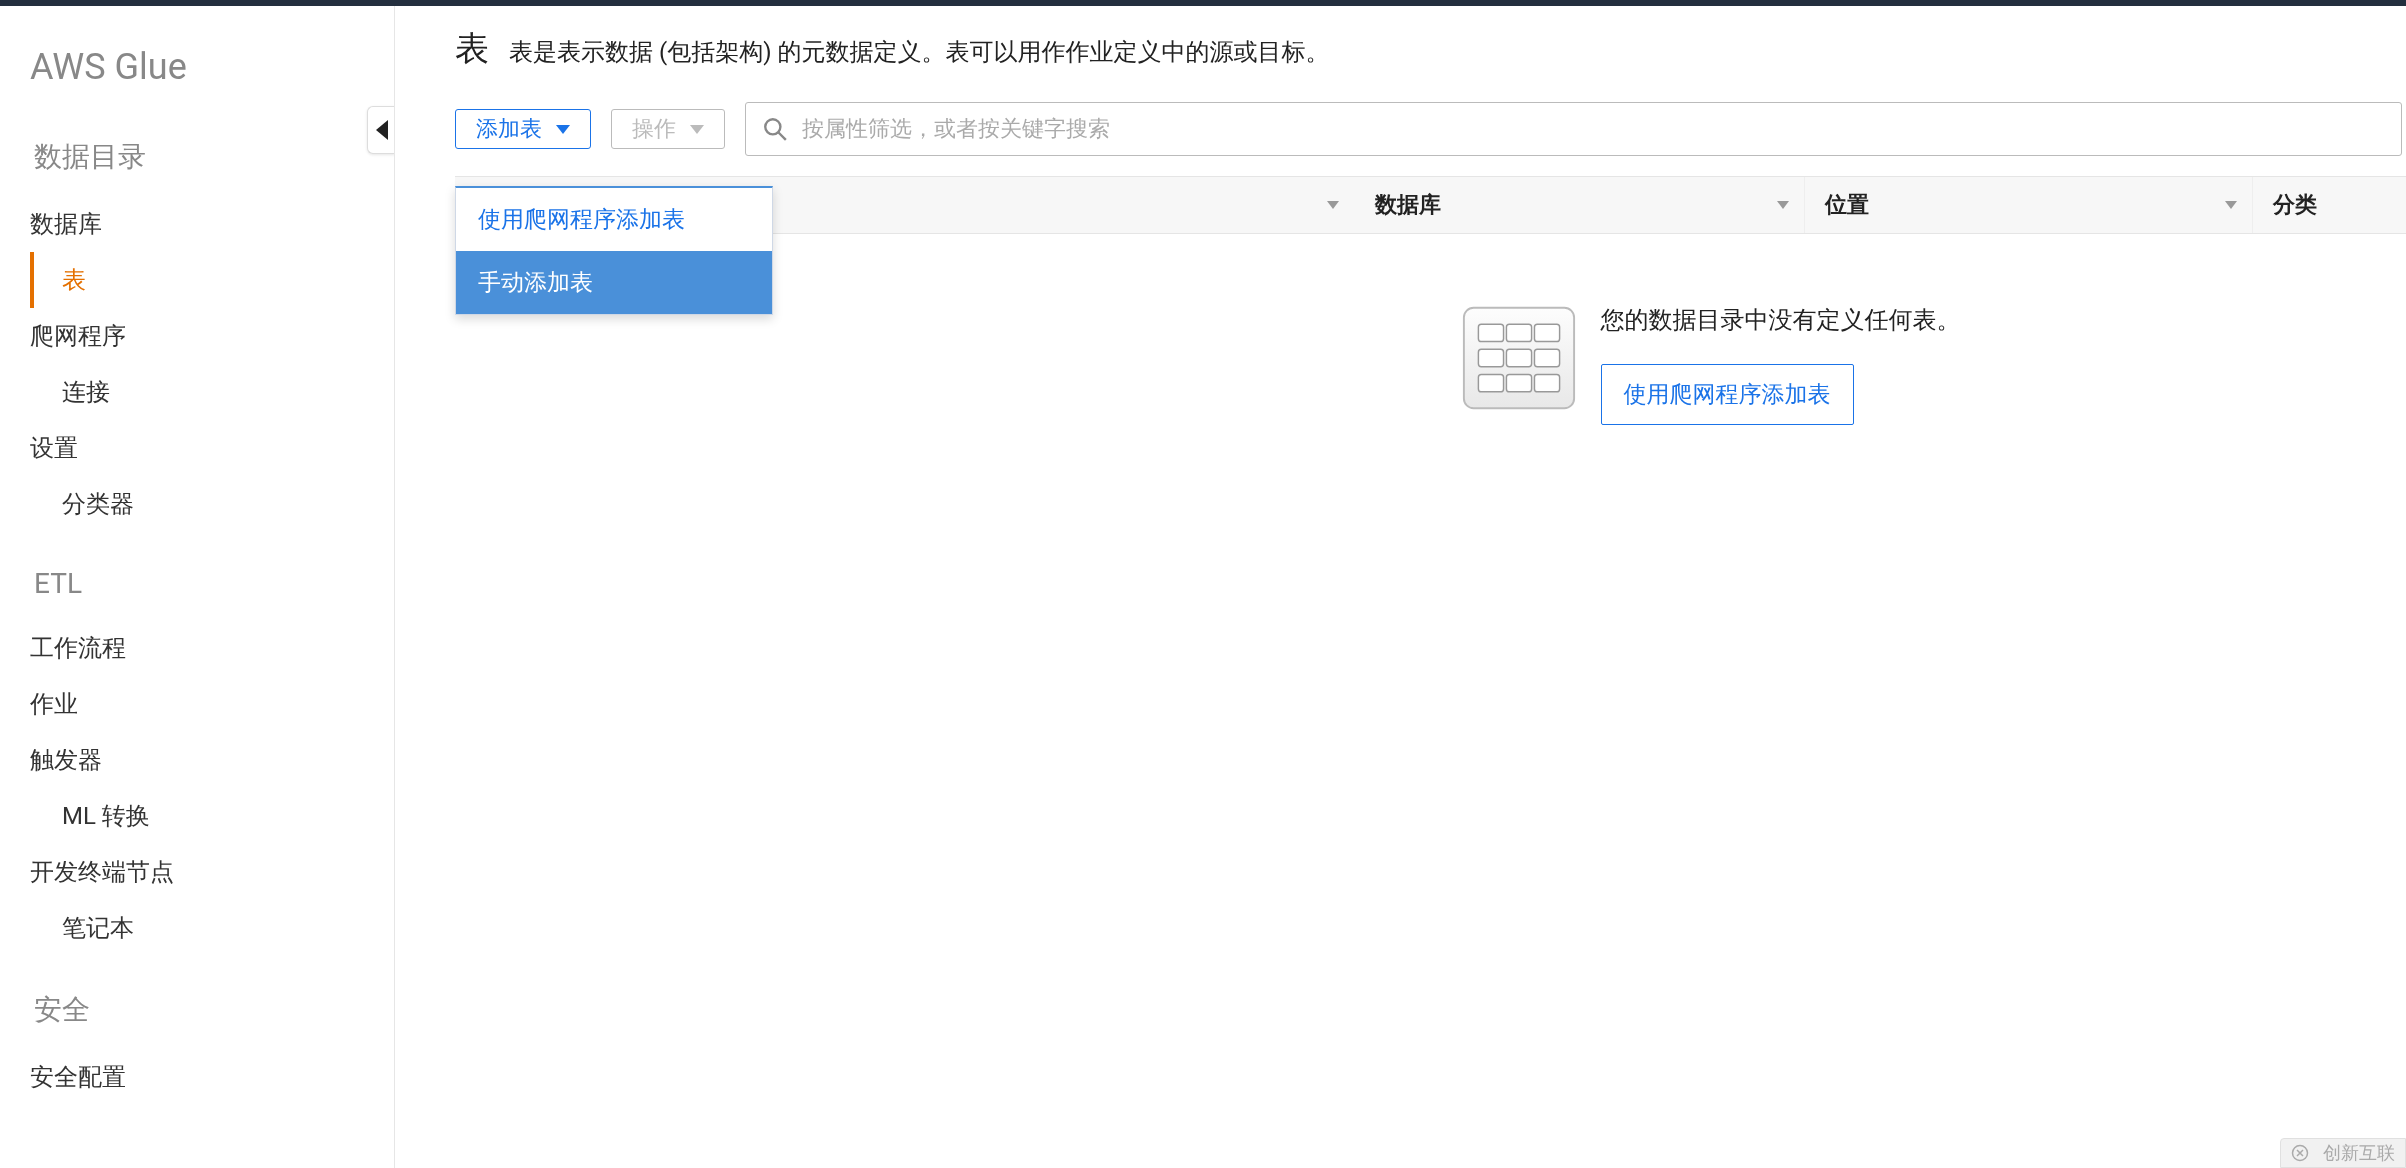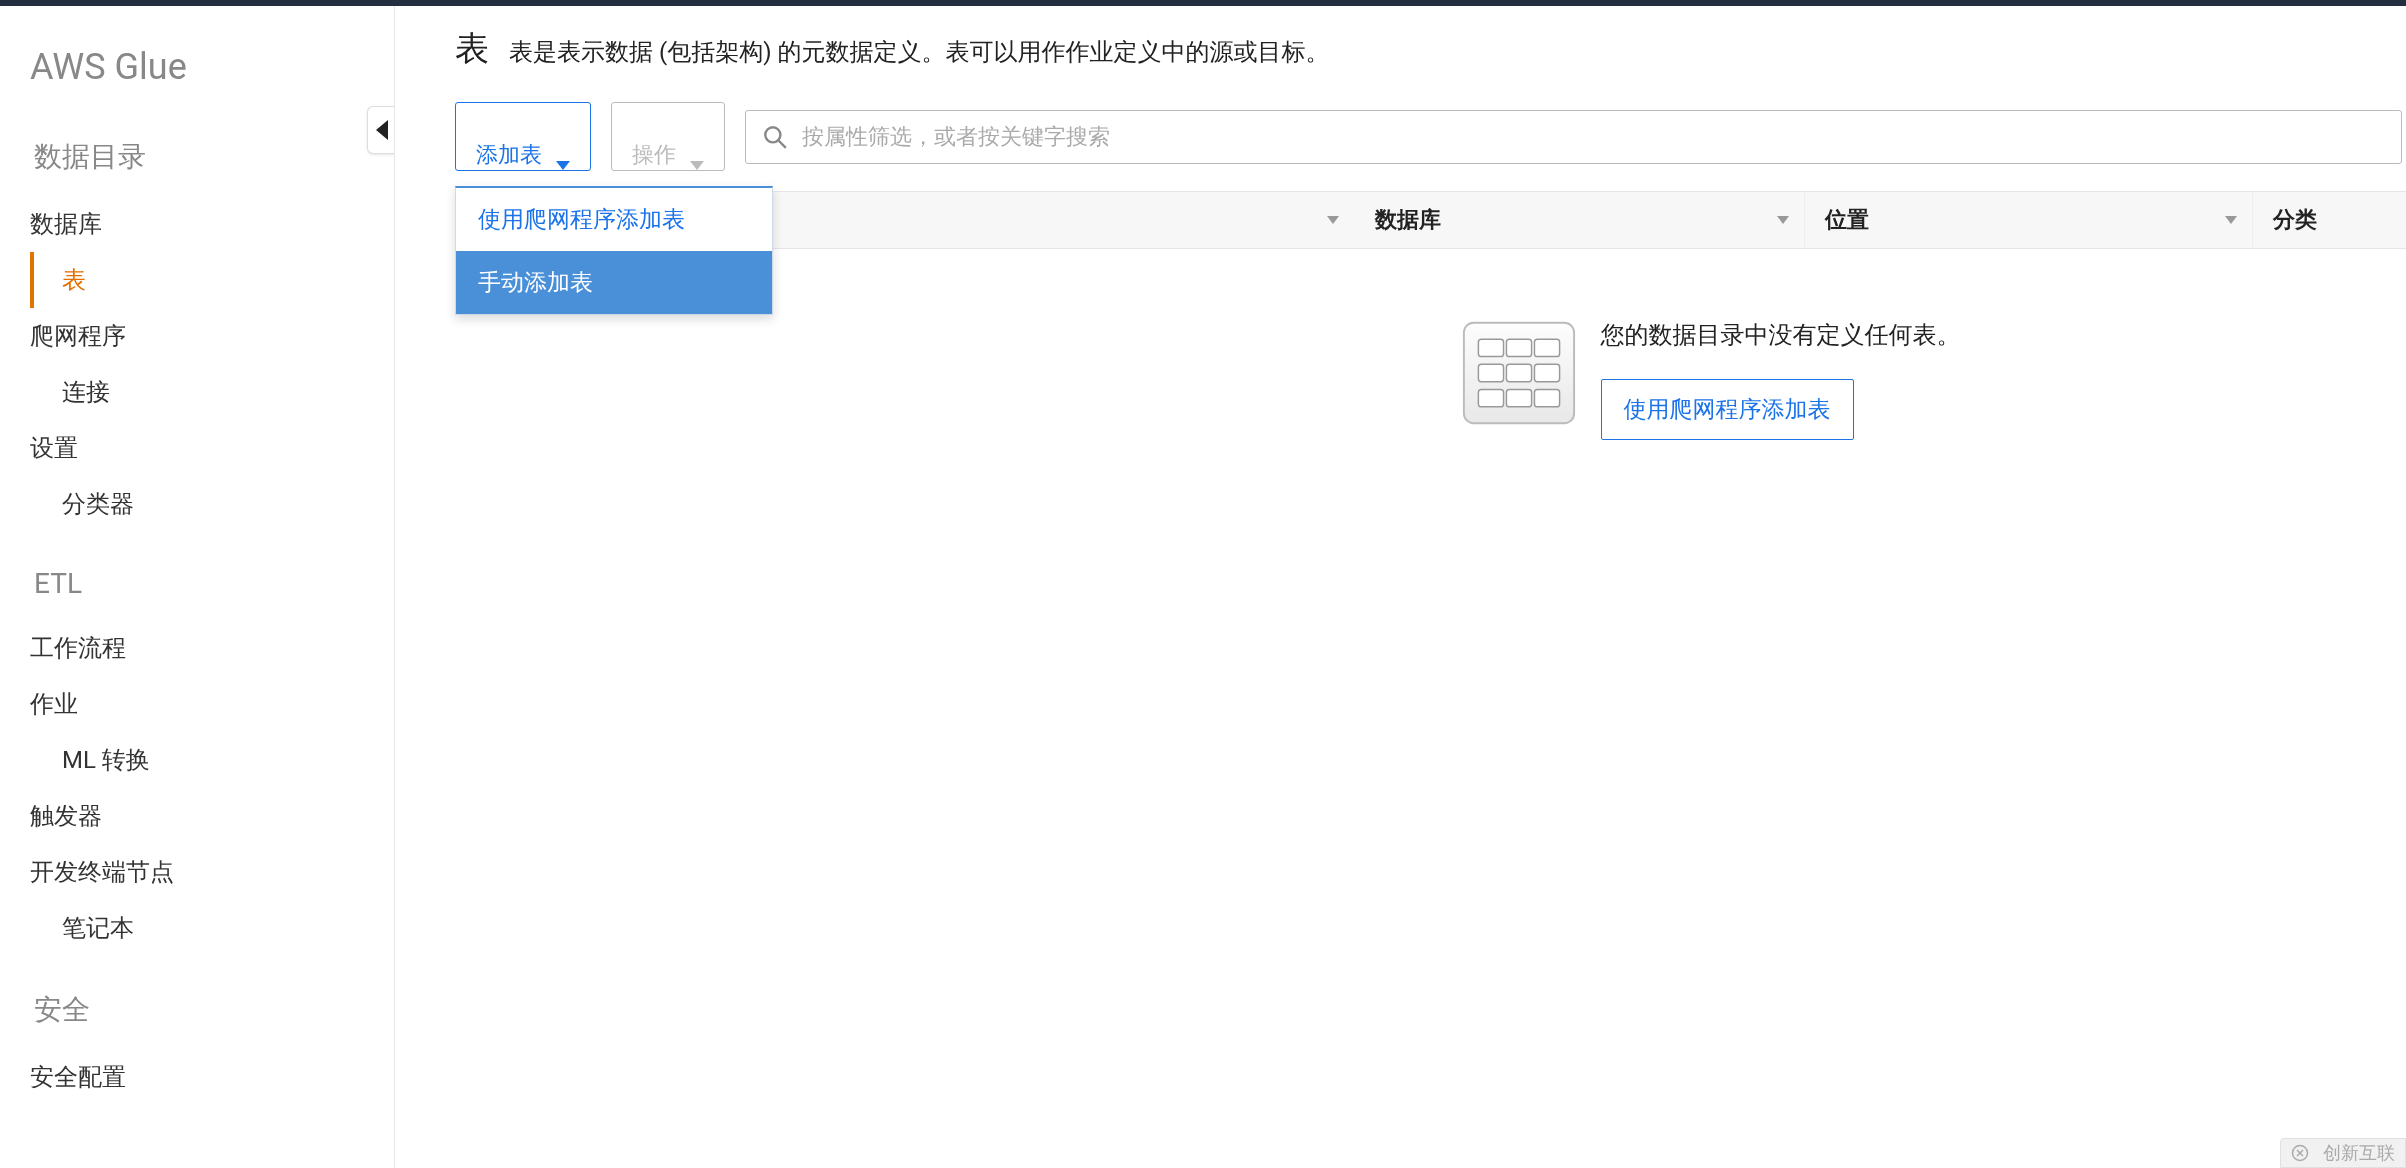--- a/index.html
+++ b/index.html
@@ -106,28 +106,28 @@
       font-size: 24px;
       color: #222;
     }
     .toolbar {
       display: flex;
       gap: 20px;
       align-items: center;
       margin-bottom: 20px;
     }
     .btn {
-      height: 69px;
+      height: 40px;
       border: 1px solid #bbb;
       background: #fff;
       border-radius: 3px;
       padding: 0 20px;
       font-size: 22px;
       display: inline-flex;
-      align-items: flex-end;
+      align-items: center;
       gap: 14px;
       cursor: pointer;
     }
     .btn.primary {
       border-color: #1a73e8;
       color: #1a73e8;
     }
     .btn.disabled {
       color: #bbb;
       cursor: not-allowed;
@@ -281,22 +281,22 @@
     <a class="nav-item">数据库</a>
     <a class="nav-item indent selected">表</a>
     <a class="nav-item">爬网程序</a>
     <a class="nav-item indent">连接</a>
     <a class="nav-item">设置</a>
     <a class="nav-item indent">分类器</a>
 
     <div class="section-heading">ETL</div>
     <a class="nav-item">工作流程</a>
     <a class="nav-item">作业</a>
+    <a class="nav-item">触发器</a>
     <a class="nav-item indent">ML 转换</a>
-    <a class="nav-item">触发器</a>
     <a class="nav-item">开发终端节点</a>
     <a class="nav-item indent">笔记本</a>
 
     <div class="section-heading">安全</div>
     <a class="nav-item">安全配置</a>
 
     <div class="collapse-handle"></div>
   </aside>
 
   <main class="main">

